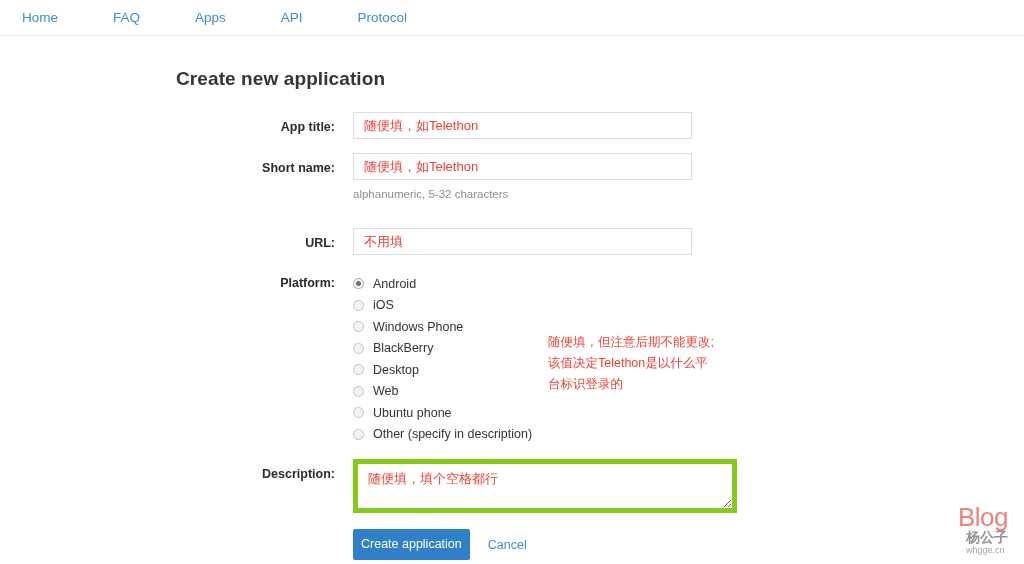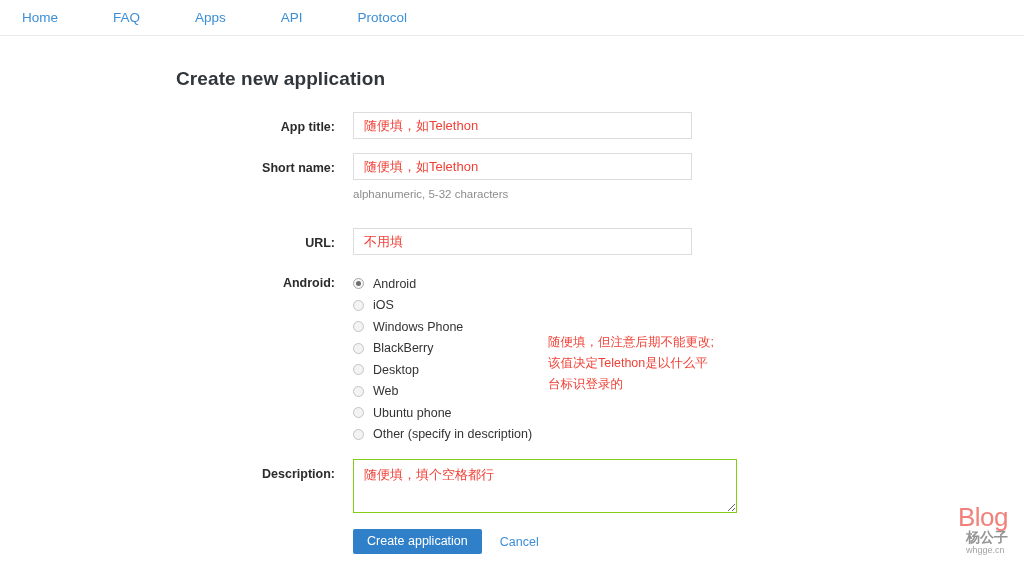--- a/index.html
+++ b/index.html
@@ -95,21 +95,21 @@
     color: #8d8d8d;
     font-size: 11.5px;
     margin-top: 7px;
     margin-bottom: 12px;
     line-height: 15px;
   }
 
   .textarea-input {
     width: 384px;
     height: 54px;
-    border: 1px solid #84cc16;
+    border: 5px solid #84cc16;
     background: #ffffff;
     padding: 6px 10px;
     font-family: "Liberation Sans", "DejaVu Sans", sans-serif;
     font-size: 13px;
     color: #ef4136;
     outline: none;
     resize: vertical;
     line-height: 18px;
     display: block;
   }
@@ -167,22 +167,22 @@
     display: flex;
     align-items: center;
     margin-top: 16px;
   }
   .btn-primary {
     background: #2f80c8;
     color: #ffffff;
     border: none;
     font-family: "Liberation Sans", "DejaVu Sans", sans-serif;
     font-size: 12.5px;
-    padding: 0 14px;
-    height: 25px;
+    padding: 0 8px;
+    height: 31px;
     line-height: 25px;
     border-radius: 2px;
     cursor: pointer;
     white-space: nowrap;
   }
   .btn-link {
     color: #3c8fd6;
     font-size: 12.5px;
     text-decoration: none;
     margin-left: 18px;
@@ -262,21 +262,21 @@
     </div>
 
     <div class="form-row" style="margin-top:14px;">
       <div class="form-label">URL:</div>
       <div class="form-control-wrap">
         <input class="text-input" type="text" value="不用填" style="">
       </div>
     </div>
 
     <div class="form-row" style="margin-top:16px;">
-      <div class="form-label platform-label">Android:</div>
+      <div class="form-label platform-label">Platform:</div>
       <div class="form-control-wrap">
         <div class="radio-list">
 
           <label class="radio-row">
             <span class="radio-dot checked"></span>
             <span class="radio-text">Android</span>
           </label>
 
           <label class="radio-row">
             <span class="radio-dot"></span>

